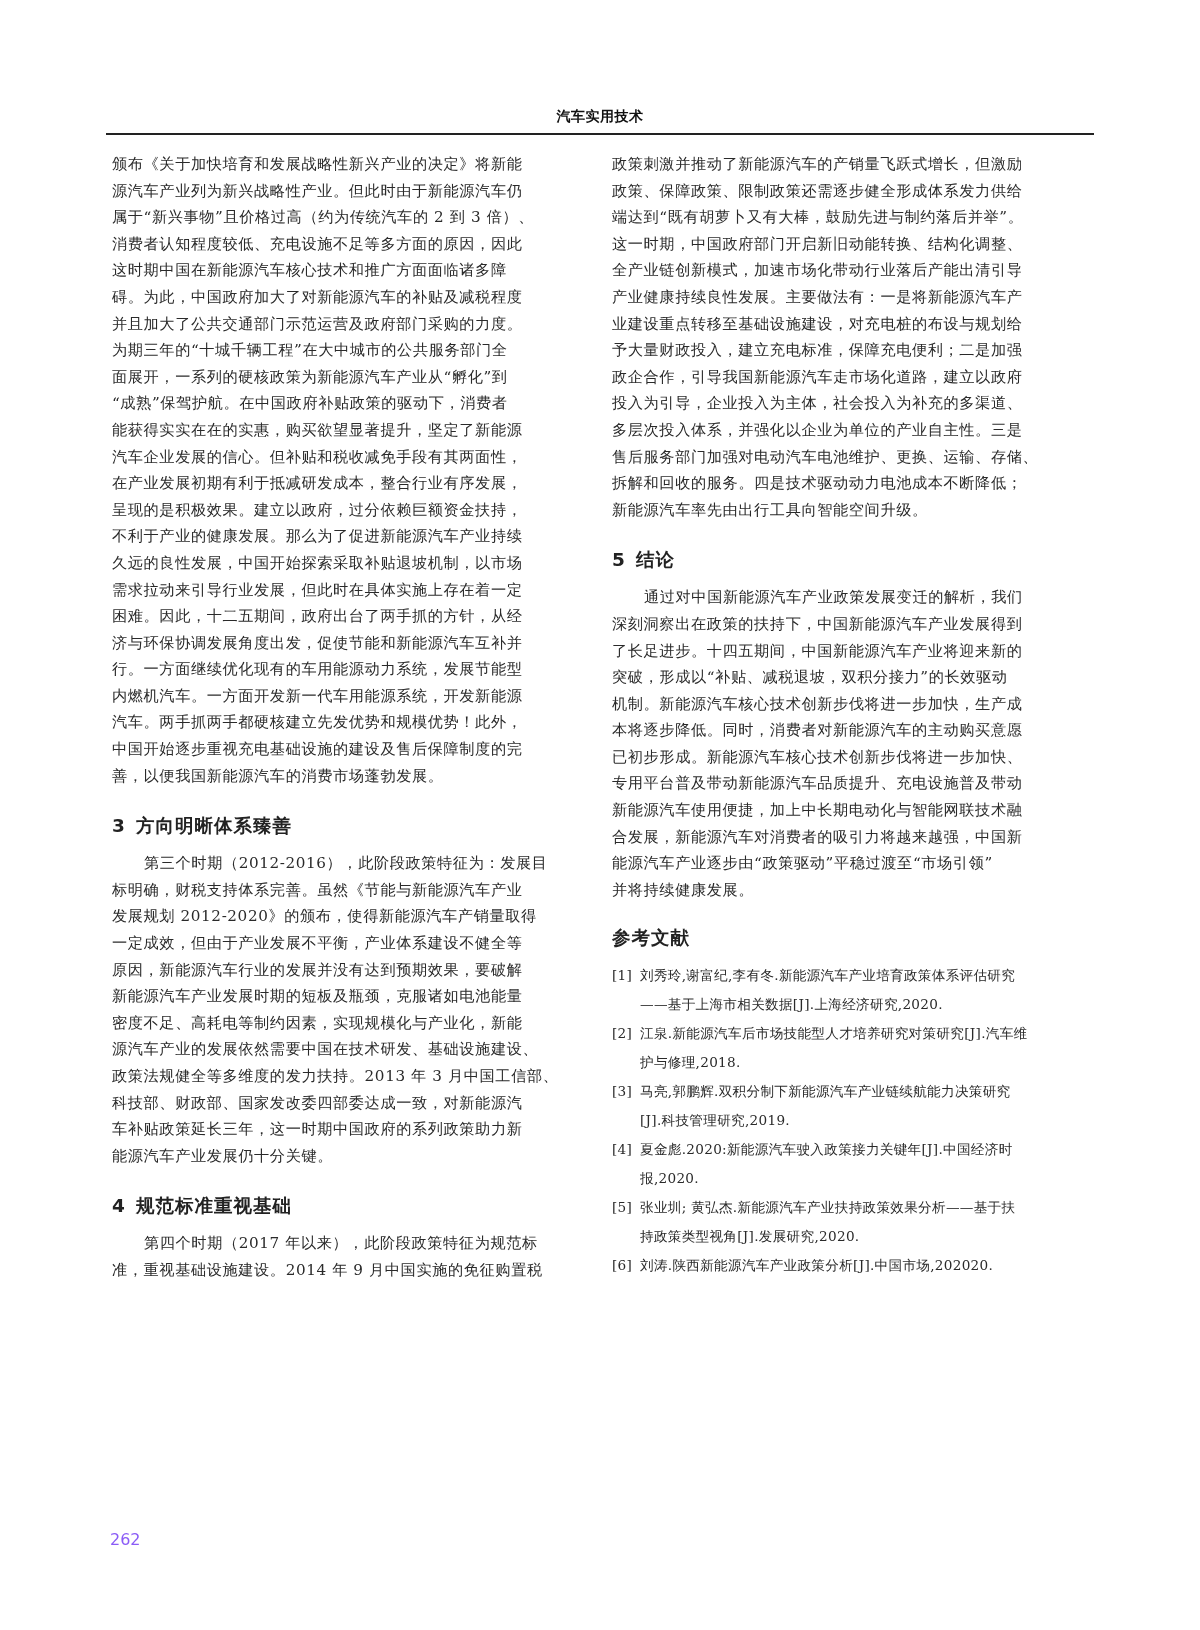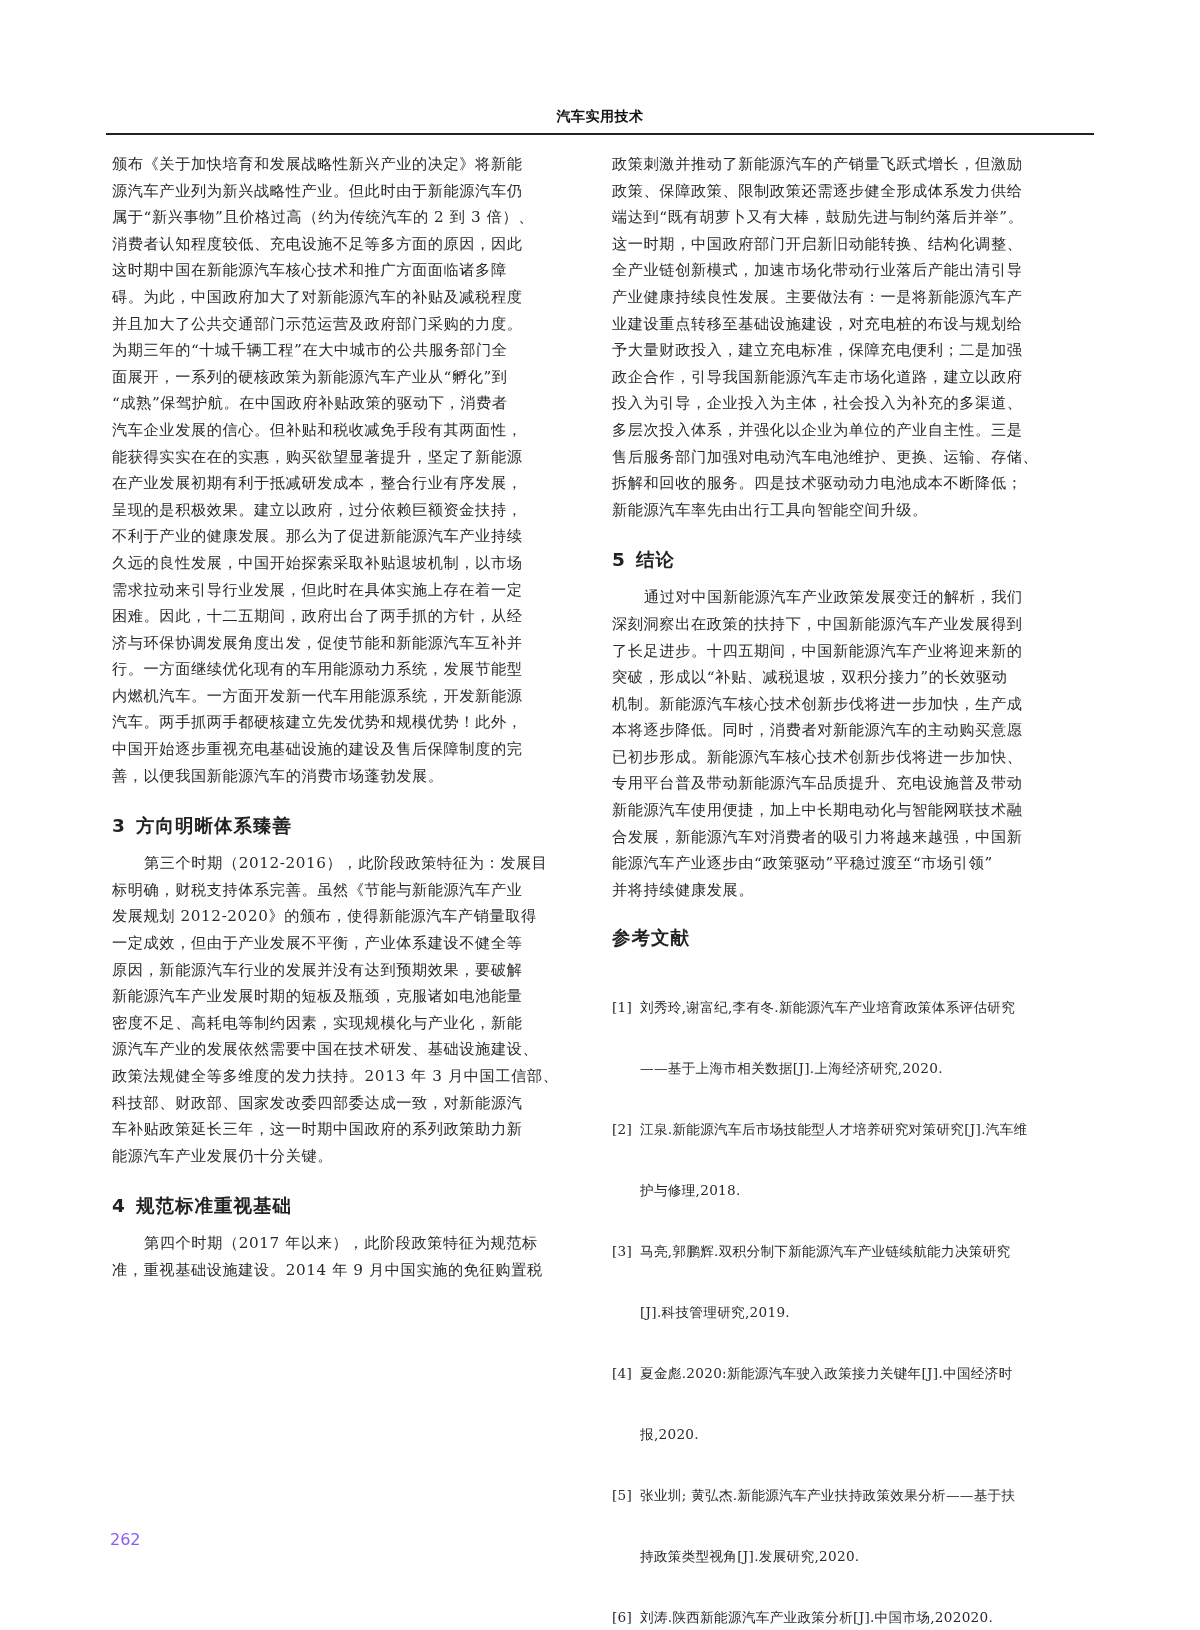--- a/index.html
+++ b/index.html
@@ -14,21 +14,21 @@
   .col-right { left: 612px; width: 476px; }
   .para { font-size: 15.2px; line-height: 26.6px; margin: 0; text-align: justify; letter-spacing: 0.6px; }
   .para .line { display: block; white-space: nowrap; height: 26.6px; }
   .para.indent .line:first-child { padding-left: 32px; }
   .h2 { font-family: "DejaVu Sans", "Liberation Sans", sans-serif; font-weight: bold; font-size: 18.5px;
         color: #222; margin: 0; height: 26px; line-height: 26px; letter-spacing: 1px; }
   .h2 .num { margin-right: 10px; }
   .refs { margin: 0; padding: 0; list-style: none; }
   .ref { font-size: 13.6px; line-height: 29px; letter-spacing: 0.3px; position: relative; padding-left: 28px; }
   .ref .ref-num { position: absolute; left: 0; top: 0; }
-  .ref .line { display: block; white-space: nowrap; margin-top: 32px; }
+  .ref .line { display: block; white-space: nowrap; }
   .page-num { position: absolute; left: 110px; top: 1530px; font-family: "DejaVu Sans", "Liberation Sans", sans-serif;
               font-size: 16px; color: #8b5cf6; }
   .watermark { position: absolute; left: 101px; top: 1642px; font-family: "DejaVu Serif", "Liberation Serif", serif;
                font-size: 15px; color: #555; letter-spacing: 1px; }
 </style>
 </head>
 <body>
 
 <div>
   <div class="header-title">汽车实用技术</div>
@@ -40,22 +40,22 @@
       <span class="line">颁布《关于加快培育和发展战略性新兴产业的决定》将新能</span>
       <span class="line">源汽车产业列为新兴战略性产业。但此时由于新能源汽车仍</span>
       <span class="line">属于“新兴事物”且价格过高（约为传统汽车的 2 到 3 倍）、</span>
       <span class="line">消费者认知程度较低、充电设施不足等多方面的原因，因此</span>
       <span class="line">这时期中国在新能源汽车核心技术和推广方面面临诸多障</span>
       <span class="line">碍。为此，中国政府加大了对新能源汽车的补贴及减税程度</span>
       <span class="line">并且加大了公共交通部门示范运营及政府部门采购的力度。</span>
       <span class="line">为期三年的“十城千辆工程”在大中城市的公共服务部门全</span>
       <span class="line">面展开，一系列的硬核政策为新能源汽车产业从“孵化”到</span>
       <span class="line">“成熟”保驾护航。在中国政府补贴政策的驱动下，消费者</span>
+      <span class="line">能获得实实在在的实惠，购买欲望显著提升，坚定了新能源</span>
       <span class="line">汽车企业发展的信心。但补贴和税收减免手段有其两面性，</span>
-      <span class="line">能获得实实在在的实惠，购买欲望显著提升，坚定了新能源</span>
       <span class="line">在产业发展初期有利于抵减研发成本，整合行业有序发展，</span>
       <span class="line">呈现的是积极效果。建立以政府，过分依赖巨额资金扶持，</span>
       <span class="line">不利于产业的健康发展。那么为了促进新能源汽车产业持续</span>
       <span class="line">久远的良性发展，中国开始探索采取补贴退坡机制，以市场</span>
       <span class="line">需求拉动来引导行业发展，但此时在具体实施上存在着一定</span>
       <span class="line">困难。因此，十二五期间，政府出台了两手抓的方针，从经</span>
       <span class="line">济与环保协调发展角度出发，促使节能和新能源汽车互补并</span>
       <span class="line">行。一方面继续优化现有的车用能源动力系统，发展节能型</span>
       <span class="line">内燃机汽车。一方面开发新一代车用能源系统，开发新能源</span>
       <span class="line">汽车。两手抓两手都硬核建立先发优势和规模优势！此外，</span>

